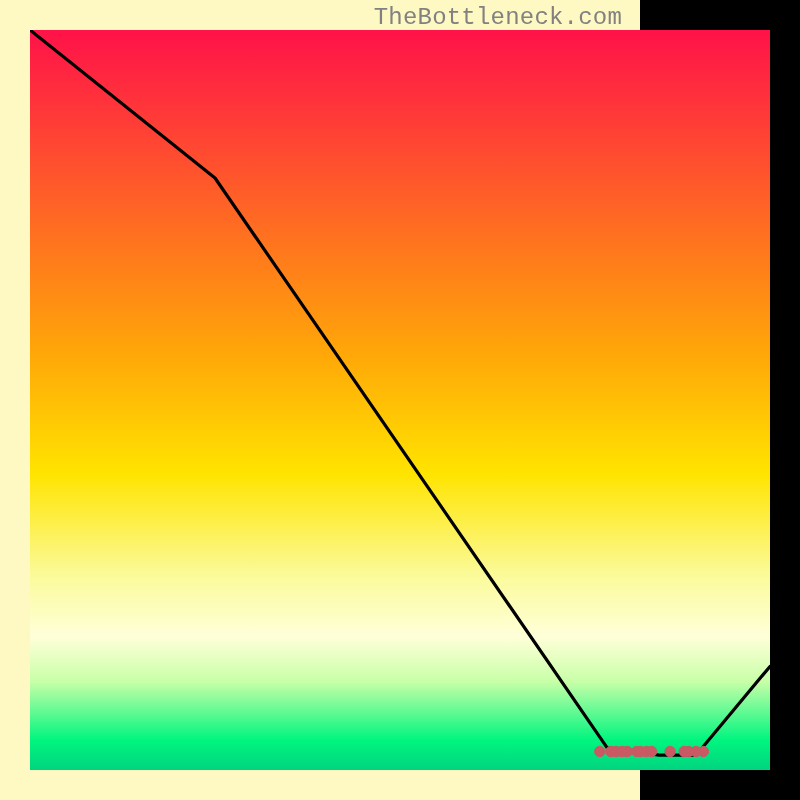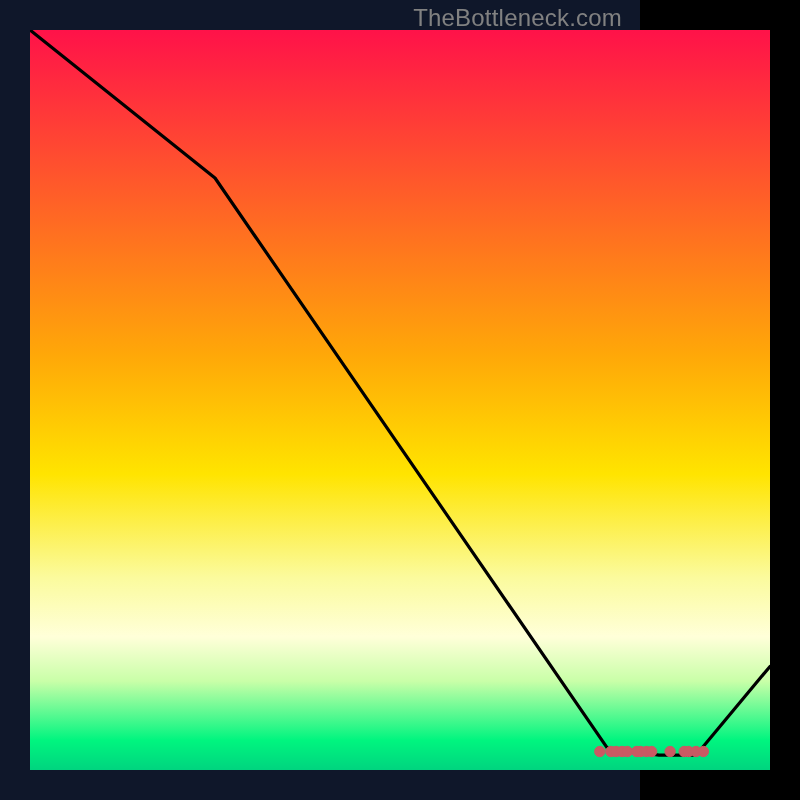--- a/index.html
+++ b/index.html
@@ -8,21 +8,22 @@
     width: 800px;
     height: 800px;
     background: #000;
     overflow: hidden;
     font-family: Arial, Helvetica, sans-serif;
   }
   .frame {
     position: relative;
     width: 640px;
     height: 800px;
-    background: #0f172a;
+    background: #fef9c3;
+    font-family: Liberation Mono, monospace;
   }
   .watermark {
     position: absolute;
     top: 4px;
     right: 18px;
     color: #818181;
     font-size: 24px;
     font-weight: 500;
     letter-spacing: 0.2px;
     z-index: 20;

